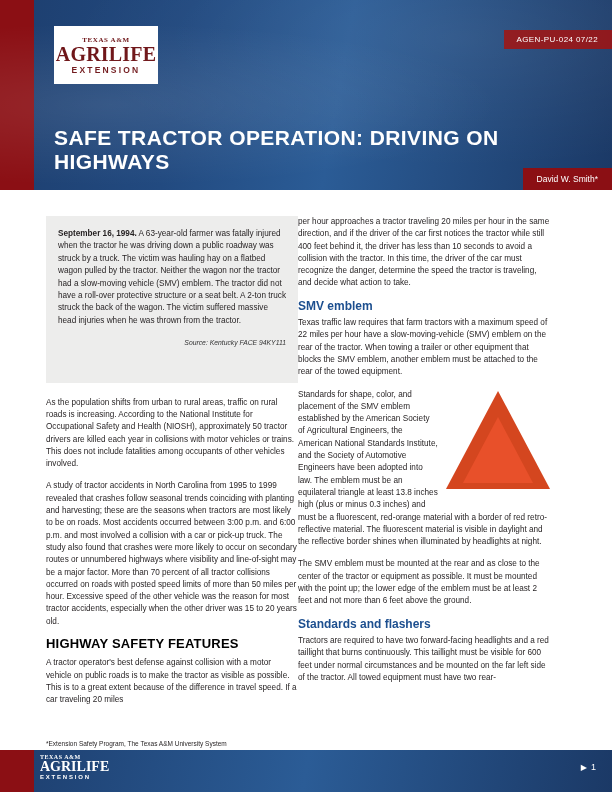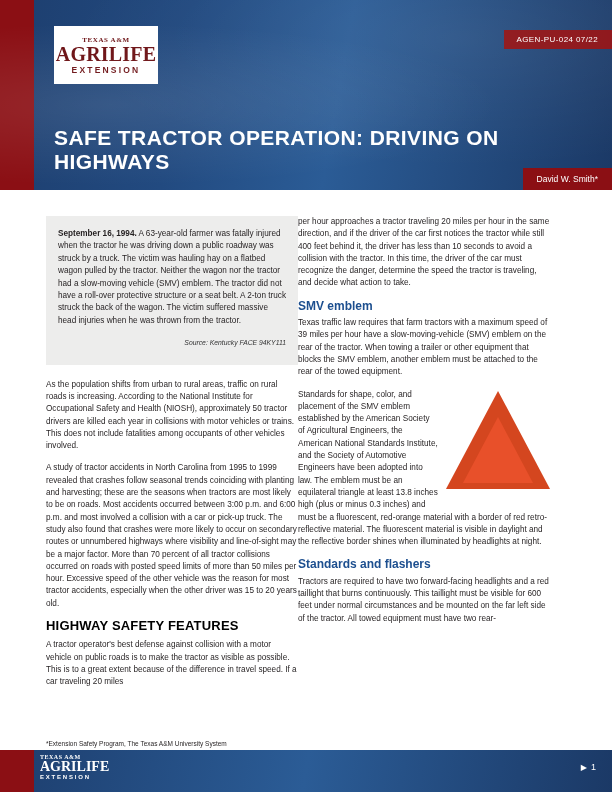--- a/index.html
+++ b/index.html
@@ -120,21 +120,21 @@
     font-size: 8.2px;
     line-height: 12.3px;
     color: #231f20;
     text-align: left;
   }
   .col-left { left: 46px; }
   .col-right { left: 298px; }
 
   .callout {
     background: #ededec;
-    padding: 12px 12px 5px 12px;
+    padding: 12px 12px 23px 12px;
     box-sizing: border-box;
     margin-bottom: 14px;
   }
   .callout p {
     margin: 0;
     font-size: 8.2px;
     line-height: 12.4px;
   }
   .callout .lead { font-weight: bold; }
   .callout .source {
@@ -277,28 +277,29 @@
     <p>A study of tractor accidents in North Carolina from 1995 to 1999 revealed that crashes follow seasonal trends coinciding with planting and harvesting; these are the seasons when tractors are most likely to be on roads. Most accidents occurred between 3:00 p.m. and 6:00 p.m. and most involved a collision with a car or pick-up truck. The study also found that crashes were more likely to occur on secondary routes or unnumbered highways where visibility and line-of-sight may be a major factor. More than 70 percent of all tractor collisions occurred on roads with posted speed limits of more than 50 miles per hour. Excessive speed of the other vehicle was the reason for most tractor accidents, especially when the other driver was 15 to 20 years old.</p>
 
     <h2 class="section">HIGHWAY SAFETY FEATURES</h2>
     <p>A tractor operator's best defense against collision with a motor vehicle on public roads is to make the tractor as visible as possible. This is to a great extent because of the difference in travel speed. If a car traveling 20 miles</p>
   </div>
 
   <div class="col col-right">
     <p>per hour approaches a tractor traveling 20 miles per hour in the same direction, and if the driver of the car first notices the tractor while still 400 feet behind it, the driver has less than 10 seconds to avoid a collision with the tractor. In this time, the driver of the car must recognize the danger, determine the speed the tractor is traveling, and decide what action to take.</p>
 
     <h3 class="subsection">SMV emblem</h3>
-    <p>Texas traffic law requires that farm tractors with a maximum speed of 39 miles per hour have a slow-moving-vehicle (SMV) emblem on the rear of the tractor. When towing a trailer or other equipment that blocks the SMV emblem, another emblem must be attached to the rear of the towed equipment.</p>
+    <p>Texas traffic law requires that farm tractors with a maximum speed of 22 miles per hour have a slow-moving-vehicle (SMV) emblem on the rear of the tractor. When towing a trailer or other equipment that blocks the SMV emblem, another emblem must be attached to the rear of the towed equipment.</p>
 
     <div class="smv-wrap">
       <div class="smv-triangle"></div>
       <div class="smv-inner"></div>
     </div>
 
     <p>Standards for shape, color, and placement of the SMV emblem established by the American Society of Agricultural Engineers, the American National Standards Institute, and the Society of Automotive Engineers have been adopted into law. The emblem must be an equilateral triangle at least 13.8 inches high (plus or minus 0.3 inches) and must be a fluorescent, red-orange material with a border of red retro-reflective material. The fluorescent material is visible in daylight and the reflective border shines when illuminated by headlights at night.</p>
+    <p>The SMV emblem must be mounted at the rear and as close to the center of the tractor or equipment as possible. It must be mounted with the point up; the lower edge of the emblem must be at least 2 feet and not more than 6 feet above the ground.</p>
 
     <h3 class="subsection">Standards and flashers</h3>
     <p>Tractors are required to have two forward-facing headlights and a red taillight that burns continuously. This taillight must be visible for 600 feet under normal circumstances and be mounted on the far left side of the tractor. All towed equipment must have two rear-</p>
   </div>
 
   <div class="footnote">*Extension Safety Program, The Texas A&amp;M University System</div>
 </div>
 
 <div class="footer">
   <div class="footer-left-bar"></div>

